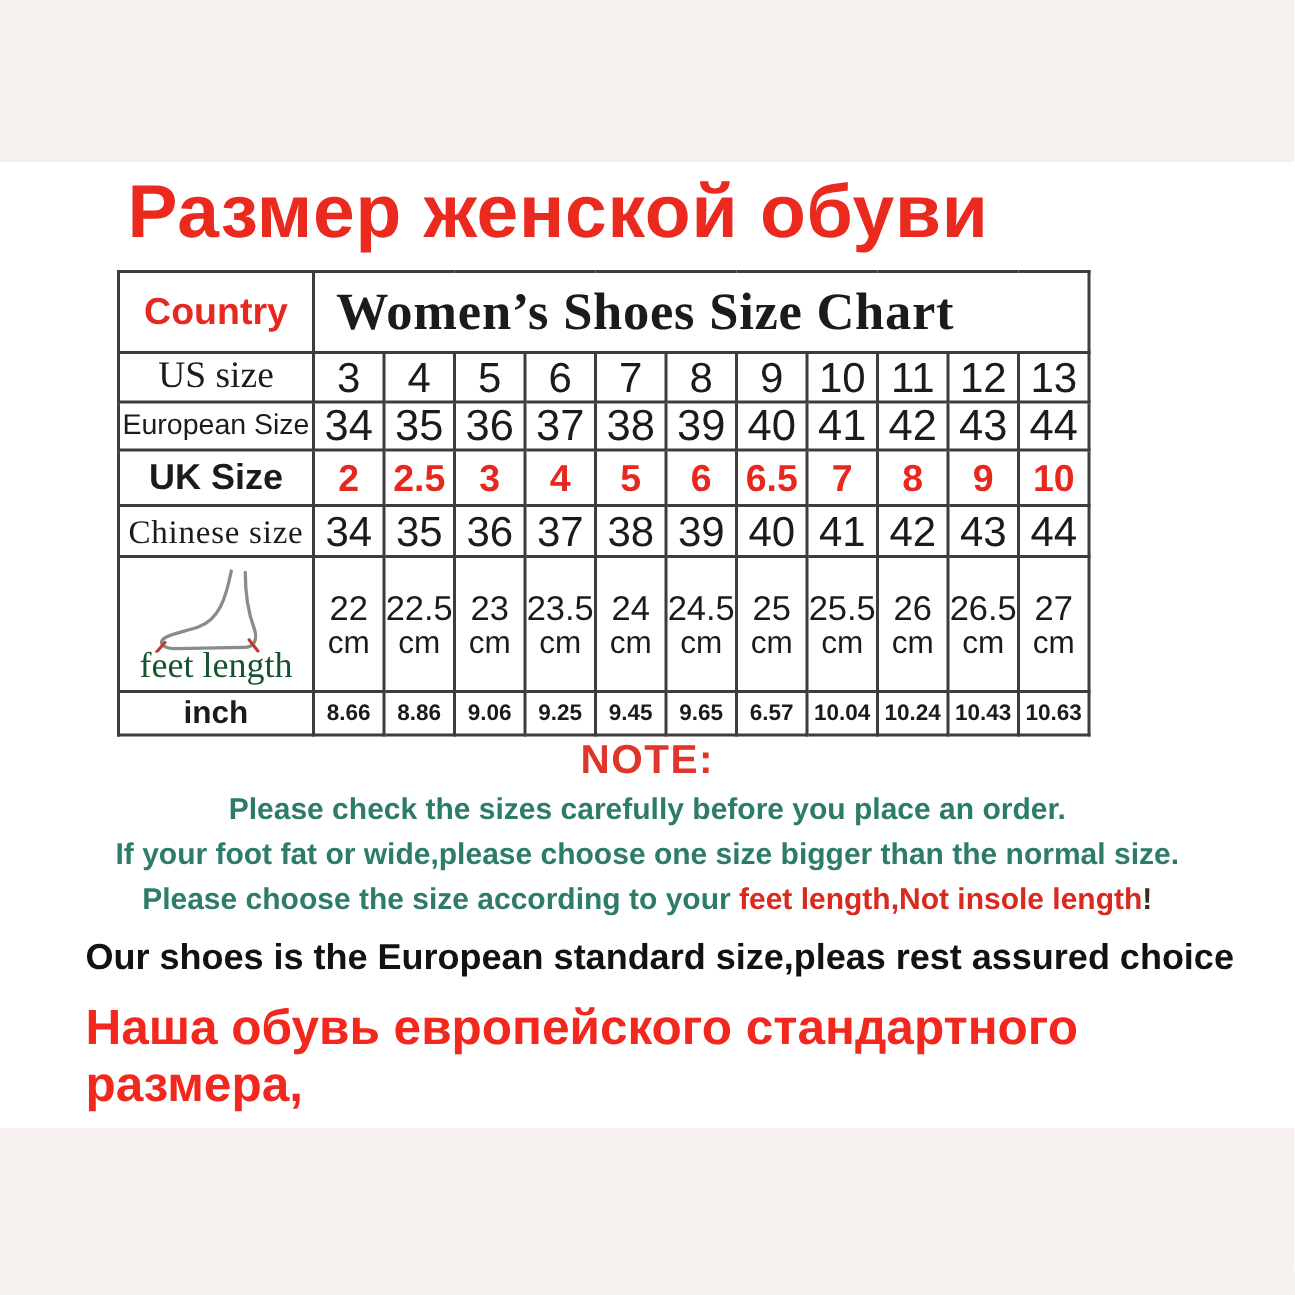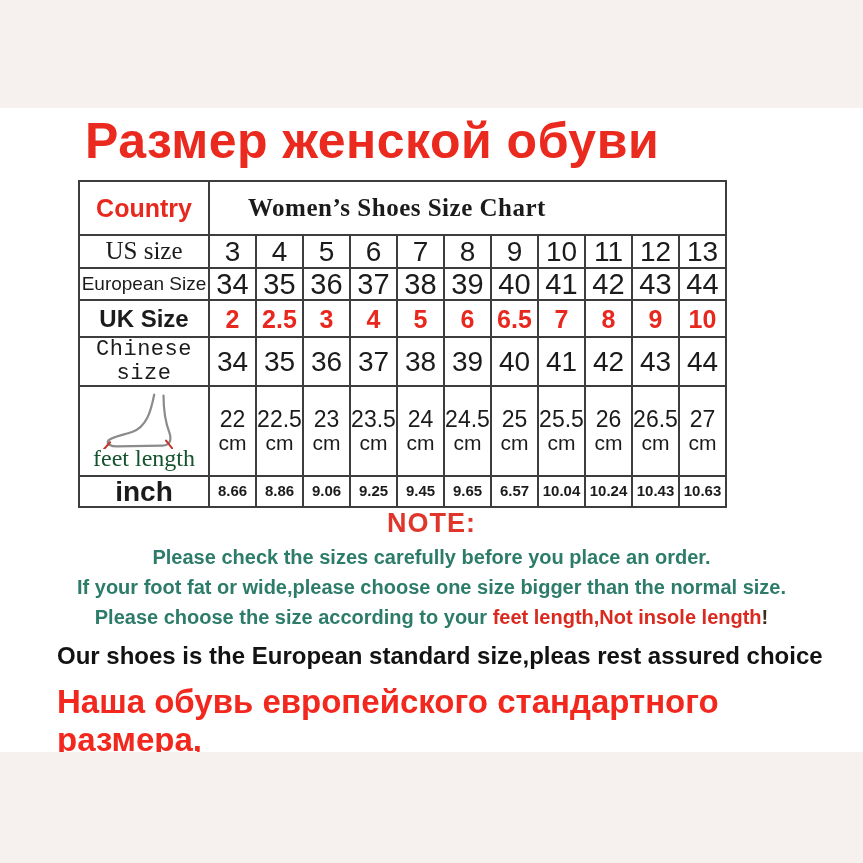--- a/index.html
+++ b/index.html
@@ -21,47 +21,47 @@
   table { border-collapse: collapse; margin-left: 78px; background: #fff; }
   td {
     border: 2px solid #3d3d3d; text-align: center; vertical-align: middle;
     padding: 0; color: #1b1b1b; line-height: 1.05;
   }
   .c-label { width: 130px; }
   .c-data  { width: 47px; }
 
   tr.row-head { height: 54px; }
   .country   { color: #e8281e; font-weight: bold; font-size: 25px; }
-  .tbl-title { font-family: "Liberation Serif", serif; font-weight: bold; font-size: 25px;
-               text-align: left; padding-left: 38px; letter-spacing: 0.5px; }
+  .tbl-title { font-family: "Liberation Serif", serif; font-weight: bold; font-size: 35px;
+               text-align: left; padding-left: 14px; letter-spacing: 0.5px; }
 
   tr.row-us   { height: 33px; }
   .row-us .label { font-family: "Liberation Serif", serif; font-size: 25px; }
   .row-us .v     { font-size: 28px; }
 
   tr.row-eu   { height: 30px; }
   .row-eu .label { font-size: 19px; }
   .row-eu .v     { font-size: 29px; }
 
   tr.row-uk   { height: 37px; }
   .row-uk .label { font-weight: bold; font-size: 24px; }
   .row-uk .v     { font-weight: bold; font-size: 25px; }
 
   tr.row-cn   { height: 34px; }
-  .row-cn .label { font-family: Liberation Mono, monospace; font-size: 22px; letter-spacing: 0.5px; }
+  .row-cn .label { font-family: Liberation Serif, serif; font-size: 22px; letter-spacing: 0.5px; }
   .row-cn .v     { font-size: 28px; }
 
   tr.row-feet { height: 90px; }
   .feet-label-cell svg { display: block; margin: 3px auto 0; }
   .feet-text  { font-family: "Liberation Serif", serif; font-size: 24px; color: #14532d; margin-top: -3px; }
   .row-feet .v { font-size: 23px; line-height: 1.08; }
   .row-feet .v .unit { font-size: 21px; }
 
   tr.row-inch { height: 29px; }
-  .row-inch .label { font-weight: bold; font-size: 28px; }
+  .row-inch .label { font-weight: bold; font-size: 21px; }
   .row-inch .v     { font-weight: bold; font-size: 15px; }
 
   .note { text-align: center; margin-top: 0; }
   .note-heading { color: #e0352b; font-size: 27px; font-weight: bold; letter-spacing: 1px; }
   .note-line { color: #2d7c6a; font-weight: bold; font-size: 20px; margin-top: 7px; }
   .note-line .red  { color: #da291e; }
   .note-line .dark { color: #3a2c1e; }
 
   .footer { margin: 13px 0 0 57px; }
   .footer-black { color: #121212; font-weight: bold; font-size: 24px; }

